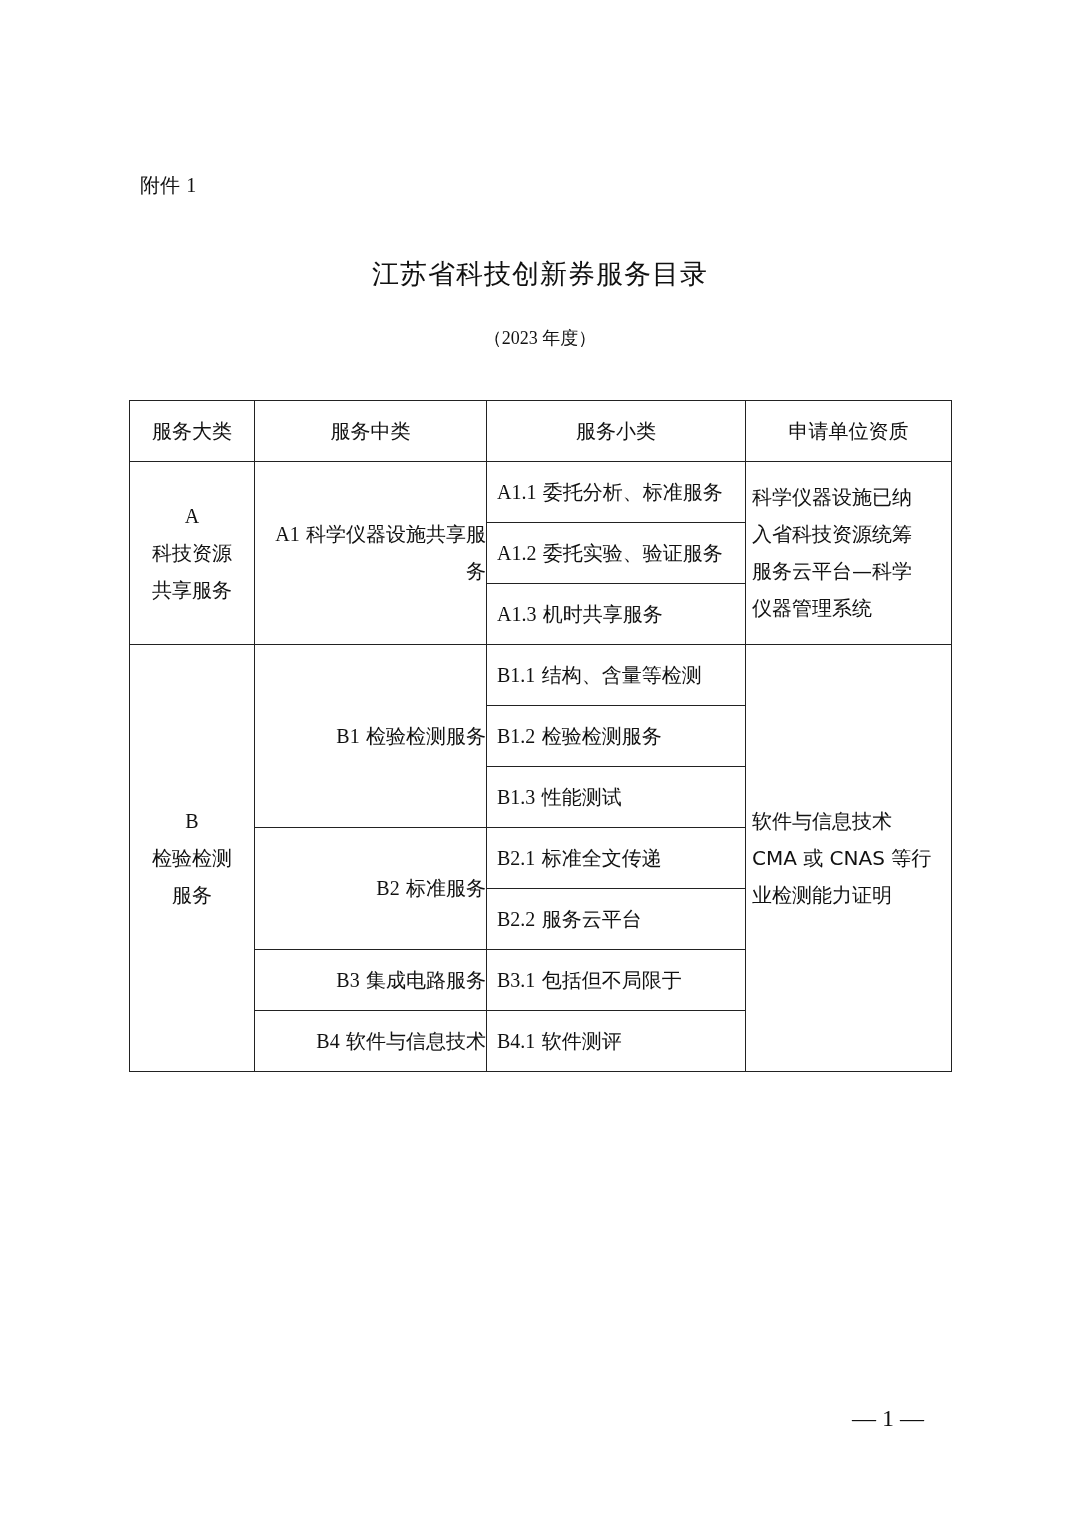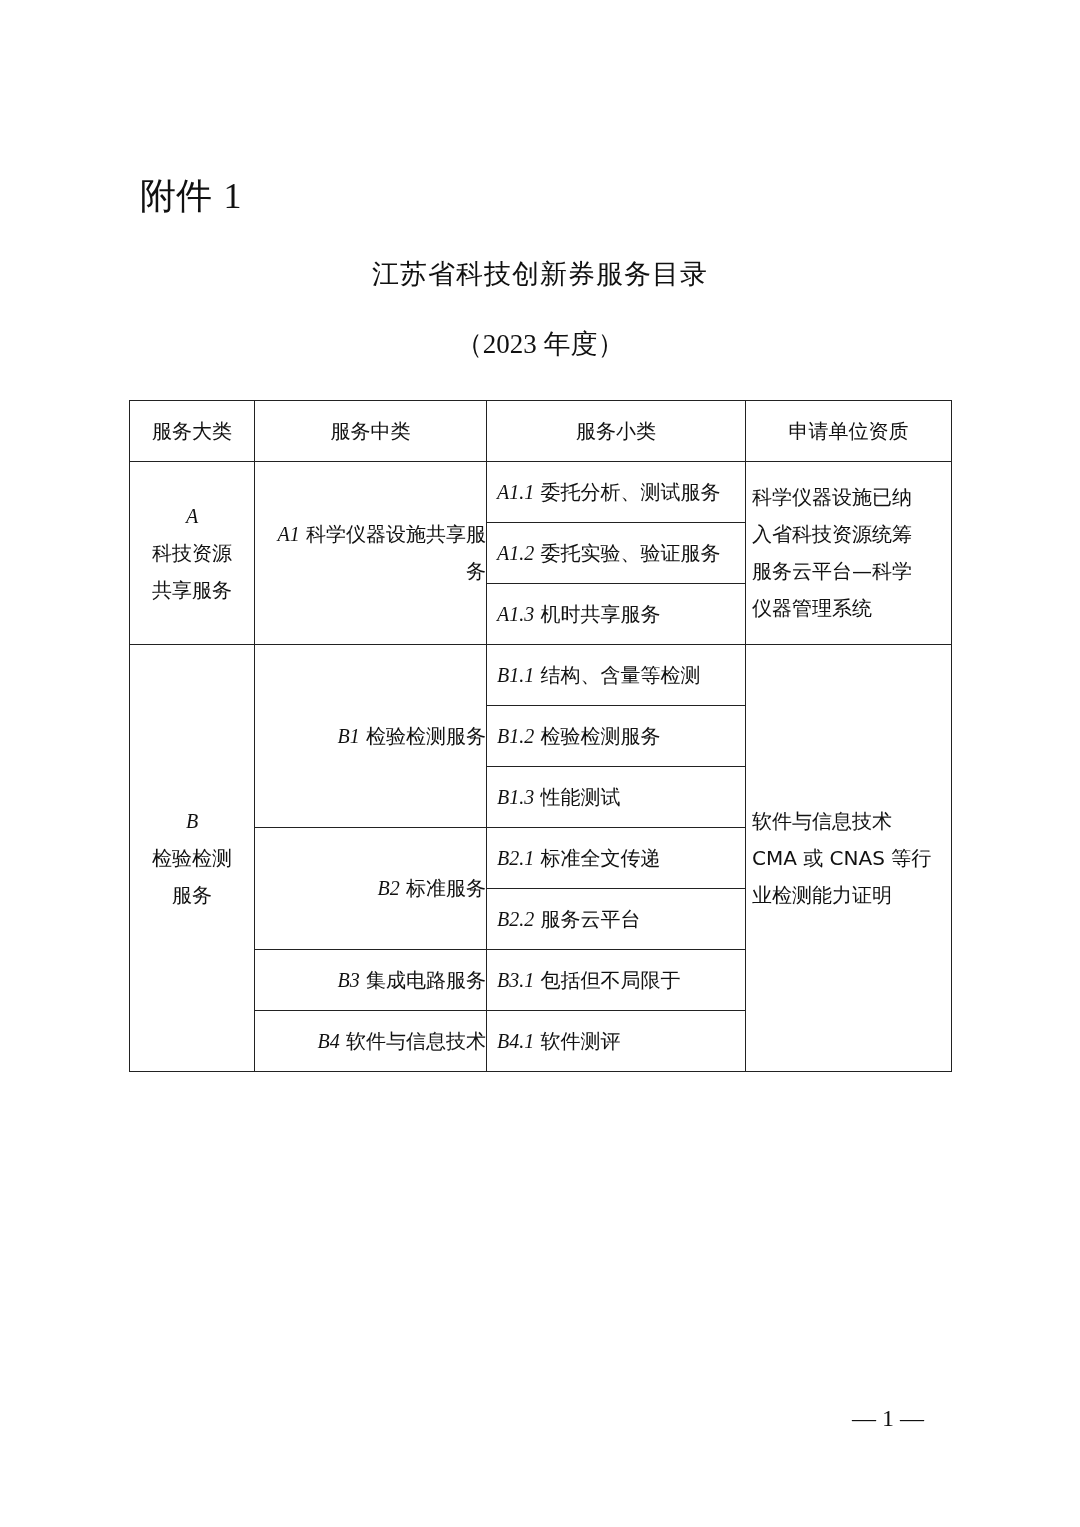--- a/index.html
+++ b/index.html
@@ -1,34 +1,34 @@
 <!DOCTYPE html>
 <html><head>
 <meta charset="utf-8">
 <style>
   html, body { margin:0; padding:0; background:#ffffff; }
   body { width:1080px; height:1527px; position:relative; overflow:hidden;
          font-family:"DejaVu Sans", "Liberation Sans", sans-serif; color:#111; }
-  .attachment { position:absolute; left:140px; top:172px; font-size:36px; }
+  .attachment { position:absolute; left:140px; top:172px; font-size:20px; }
   .attachment .num { font-family:"Liberation Serif", serif; }
   .title { position:absolute; left:0; width:1080px; top:256px; text-align:center;
            font-size:27px; letter-spacing:1px; }
   .subtitle { position:absolute; left:0; width:1080px; top:326px; text-align:center;
-              font-size:27px; }
+              font-size:18px; }
   .serif { font-family:"Liberation Serif", serif; }
   table.catalog { position:absolute; left:129px; top:400px; border-collapse:collapse;
                   table-layout:fixed; width:822px; }
   table.catalog td, table.catalog th { border:1.5px solid #222; font-size:20px;
                   font-weight:normal; padding:0; vertical-align:middle; line-height:37px; }
   table.catalog th { height:60px; text-align:center; }
   table.catalog td.sub { height:60px; padding-left:10px; text-align:left; }
   td.major { text-align:center; }
   td.mid { padding-left:9px !important; text-align:right; line-height:37px; }
   td.qual { text-align:left; padding:0 6px !important; }
-  .latin { font-family:"Liberation Serif", serif;font-style:italic; }
+  .latin { font-family:"Liberation Serif", serif; }
   .page-num { position:absolute; left:852px; top:1405px; font-size:24px; }
 </style>
 </head>
 <body>
 
 <div class="attachment">
   <span>附件</span>
   <span class="num">1</span>
 </div>
 
@@ -53,21 +53,21 @@
   <tr>
     <td class="major" rowspan="3">
       <div class="latin">A</div>
       <div>科技资源</div>
       <div>共享服务</div>
     </td>
     <td class="mid" rowspan="3">
       <span class="latin">A1</span>
       <span>科学仪器设施共享服务</span>
     </td>
-    <td class="sub"><span class="latin">A1.1</span> <span>委托分析、测试服务</span></td>
+    <td class="sub"><span class="latin">A1.1</span> <span>委托分析、标准服务</span></td>
     <td class="qual" rowspan="3">
       <div>科学仪器设施已纳</div>
       <div>入省科技资源统筹</div>
       <div>服务云平台—科学</div>
       <div>仪器管理系统</div>
     </td>
   </tr>
   <tr>
     <td class="sub"><span class="latin">A1.2</span> <span>委托实验、验证服务</span></td>
   </tr>

